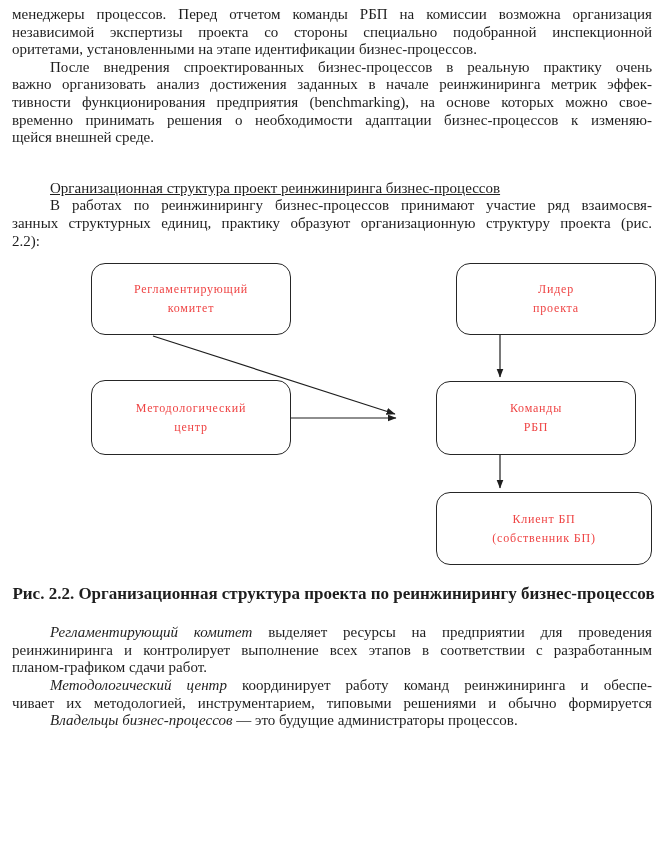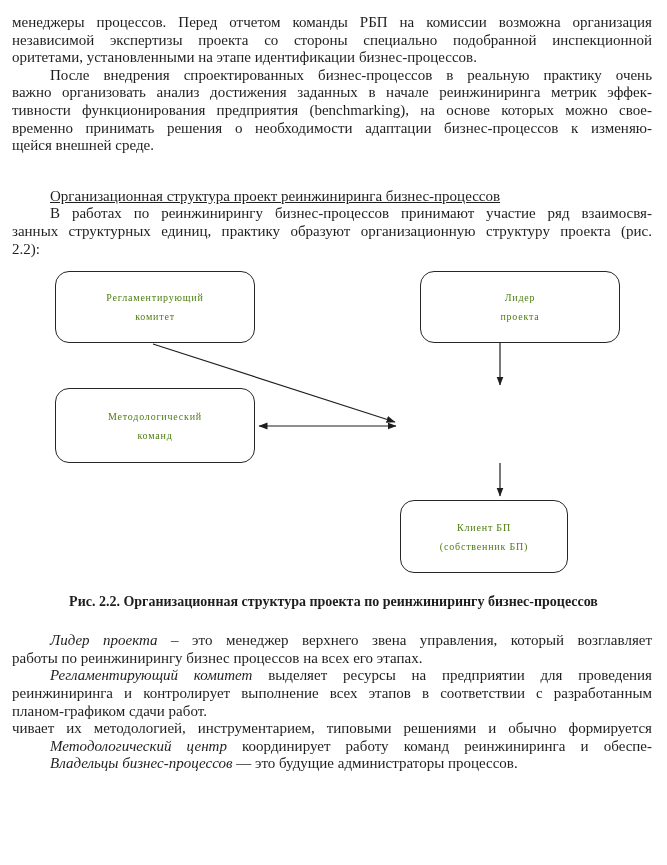--- a/index.html
+++ b/index.html
@@ -11,21 +11,21 @@
     color: #1e1e1e;
     font-family: "Liberation Serif", "DejaVu Serif", serif;
     font-size: 15px;
     line-height: 17.6px;
     overflow: hidden;
   }
   .textblock {
     margin-left: 12px;
     width: 640px;
   }
-  .textblock.top { padding-top: 14px; }
+  .textblock.top { padding-top: 6px; }
   .para { margin: 0; }
   .tline {
     text-align: justify;
     text-align-last: justify;
     white-space: normal;
   }
   .tline.last { text-align-last: left; }
   .tline.ind { padding-left: 38px; }
   .tline i { font-style: italic; }
   .heading {
@@ -45,36 +45,37 @@
     position: absolute;
     box-sizing: border-box;
     border: 1.4px solid #262626;
     border-radius: 14px;
     background: #ffffff;
     display: flex;
     align-items: center;
     justify-content: center;
     text-align: center;
     white-space: pre-line;
-    font-size: 10px;
+    font-size: 12px;
     letter-spacing: 0.8px;
     line-height: 19px;
-    color: #4d7c0f;
+    color: #ef4444;
+    margin-left: 36px;
   }
   .b1 { left: 55px;  top: 13px;  width: 200px; height: 72px; }
   .b2 { left: 420px; top: 13px;  width: 200px; height: 72px; }
   .b3 { left: 55px;  top: 130px; width: 200px; height: 75px; }
   .b4 { left: 400px; top: 131px; width: 200px; height: 74px; }
-  .b5 { left: 400px; top: 242px; width: 168px; height: 73px; }
+  .b5 { left: 400px; top: 242px; width: 216px; height: 73px; }
   .caption {
     margin-top: 5px;
     width: 667px;
     text-align: center;
     font-weight: bold;
-    font-size: 14px;
+    font-size: 17px;
     line-height: 17px;
   }
   .textblock.defs { margin-top: 22px; }
 </style>
 </head>
 <body>
 
 <div class="page">
 
   <div class="textblock top">
@@ -117,39 +118,37 @@
 
       <line x1="500" y1="85" x2="500" y2="127" stroke="#1e1e1e" stroke-width="1.2" marker-end="url(#arr)"></line>
 
       <line x1="500" y1="205" x2="500" y2="238" stroke="#1e1e1e" stroke-width="1.2" marker-end="url(#arr)"></line>
     </svg>
     <div class="dbox b1">Регламентирующий
 комитет</div>
     <div class="dbox b2">Лидер
 проекта</div>
     <div class="dbox b3">Методологический
-команд</div>
+центр</div>
+    <div class="dbox b4">Команды
+РБП</div>
     <div class="dbox b5">Клиент БП
 (собственник БП)</div>
   </div>
 
   <div class="caption">Рис. 2.2. Организационная структура проекта по реинжинирингу бизнес-процессов</div>
 
   <div class="textblock defs">
       <div class="para">
-        <div class="tline ind"><i>Лидер проекта</i> – это менеджер верхнего звена управления, который возглавляет</div>
-        <div class="tline last">работы по реинжинирингу бизнес процессов на всех его этапах.</div>
-      </div>
-      <div class="para">
         <div class="tline ind"><i>Регламентирующий комитет</i> выделяет ресурсы на предприятии для проведения</div>
         <div class="tline">реинжиниринга и контролирует выполнение всех этапов в соответствии с разработанным</div>
         <div class="tline last">планом-графиком сдачи работ.</div>
       </div>
       <div class="para">
+        <div class="tline ind"><i>Методологический центр</i> координирует работу команд реинжиниринга и обеспе-</div>
         <div class="tline">чивает их методологией, инструментарием, типовыми решениями и обычно формируется</div>
-        <div class="tline ind"><i>Методологический центр</i> координирует работу команд реинжиниринга и обеспе-</div>
       </div>
       <div class="para">
         <div class="tline last ind"><i>Владельцы бизнес-процессов</i> — это будущие администраторы процессов.</div>
       </div>
     </div>
 
 </div>
 
 </body></html>

